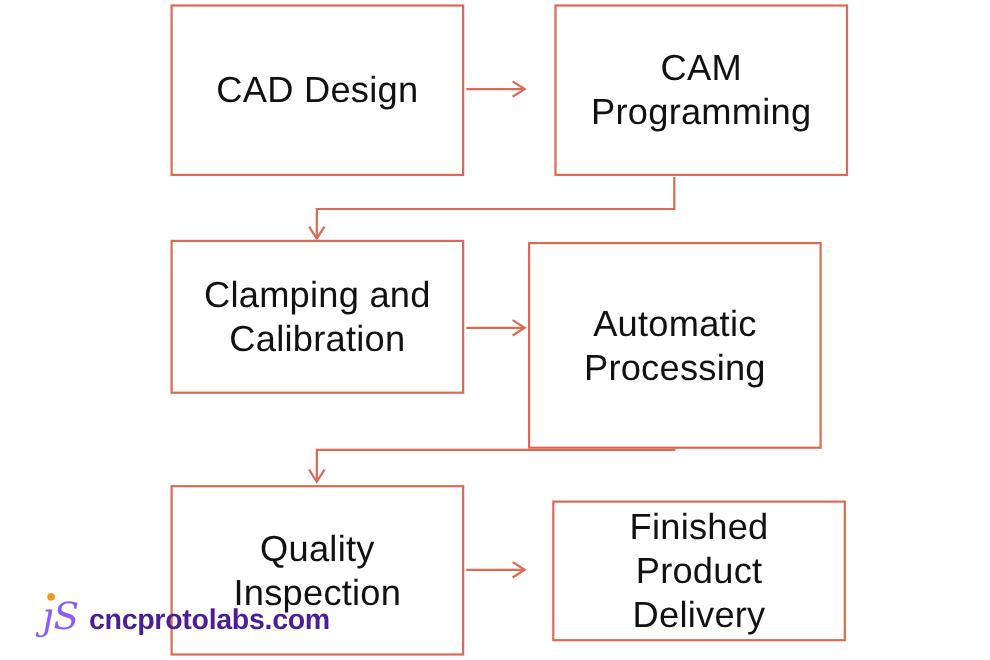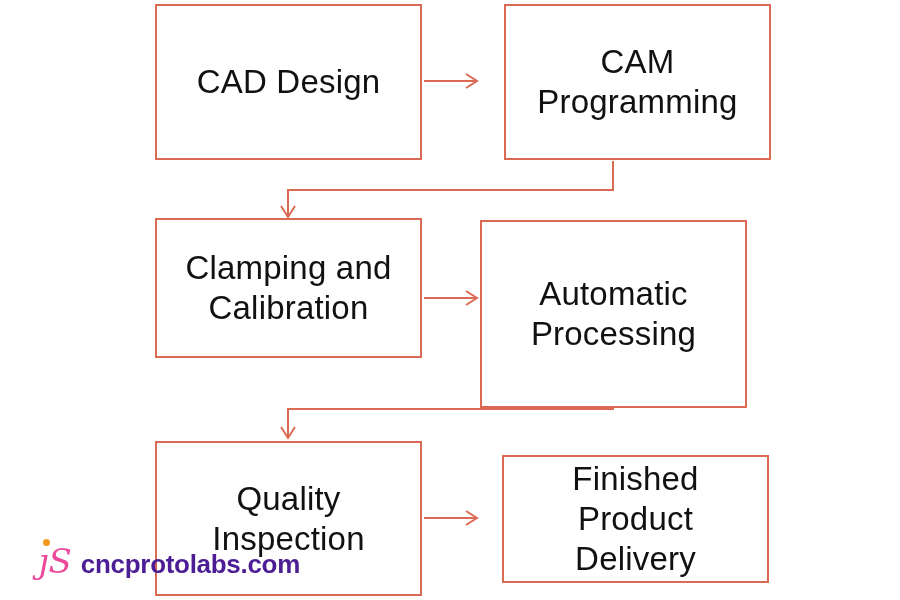--- a/index.html
+++ b/index.html
@@ -63,21 +63,21 @@
     align-items: baseline;
     gap: 9px;
     z-index: 5;
   }
   .logo-mono {
     position: relative;
     font-family: "DejaVu Serif", serif;
     font-style: italic;
     font-size: 34px;
     line-height: 34px;
-    color: #ec4899;
+    color: #8b5cf6;
   }
   .logo-dot {
     position: absolute;
     left: 5px;
     top: -5px;
     width: 7px;
     height: 7px;
     border-radius: 50%;
     background: #f2991d;
   }

